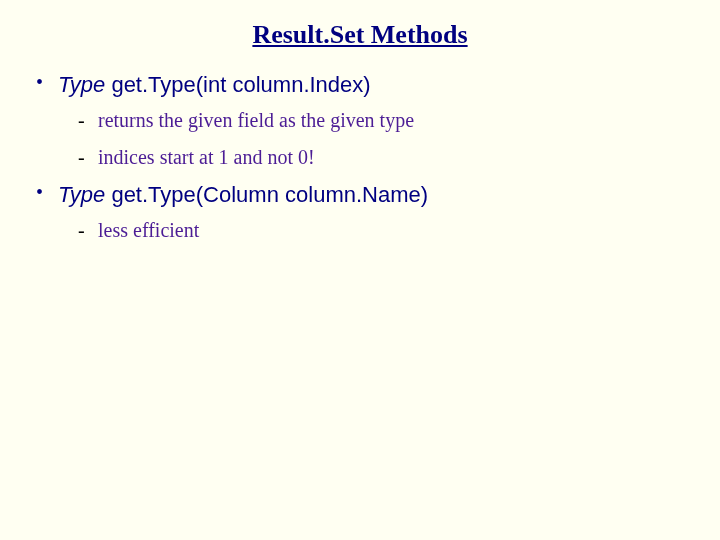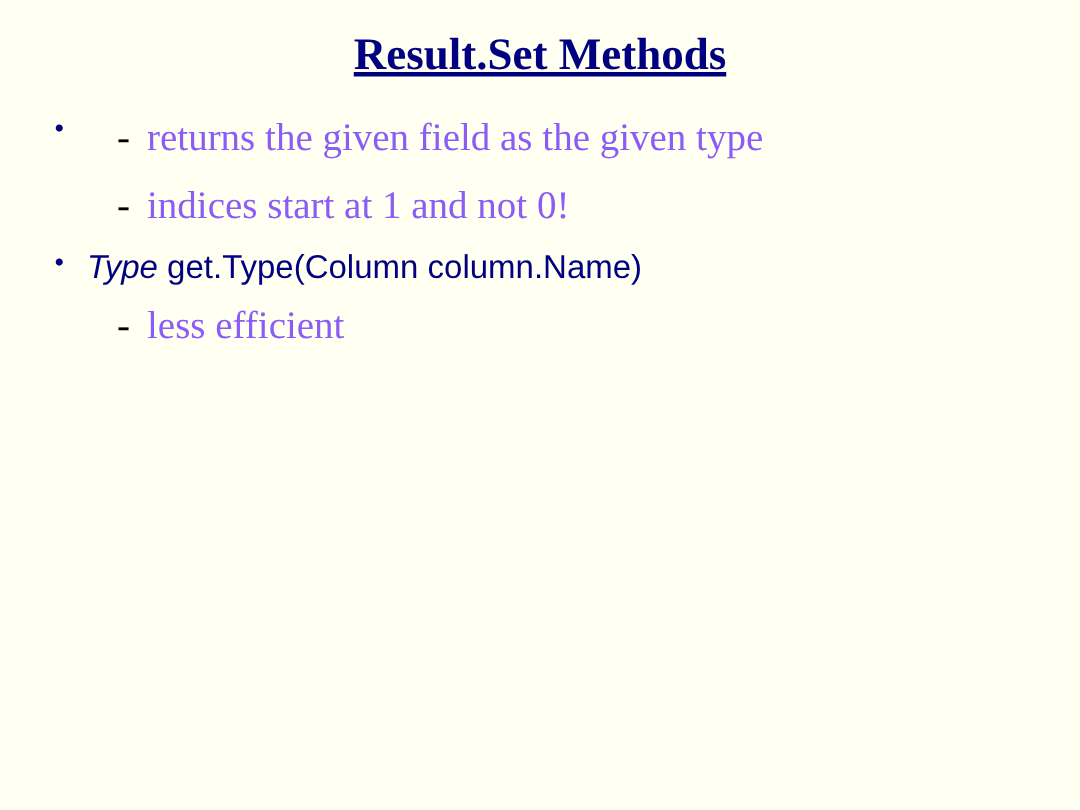--- a/index.html
+++ b/index.html
@@ -11,21 +11,21 @@
   }
   body {
     background: #fffff2;
     font-family: "Times New Roman", Times, serif;
     color: #000080;
     box-sizing: border-box;
     padding: 20px 30px 0 30px;
   }
   .title {
     text-align: center;
-    font-size: 30px;
+    font-size: 26px;
     font-weight: bold;
     text-decoration: underline;
     margin-bottom: 22px;
   }
   ul.top {
     list-style: none;
     padding: 0;
     margin: 0;
   }
   ul.top > li {
@@ -44,22 +44,22 @@
   }
   ul.sub {
     list-style: none;
     padding: 0;
     margin: 10px 0 6px 0;
   }
   ul.sub > li {
     position: relative;
     padding-left: 40px;
     margin-bottom: 12px;
-    color: #8b5cf6;
-    font-size: 26px;
+    color: #4c1d95;
+    font-size: 20px;
     line-height: 1.25;
   }
   ul.sub > li::before {
     content: "-";
     position: absolute;
     left: 20px;
     top: 0;
     color: #000;
   }
   .serif24 { font-family: "Times New Roman", Times, serif; font-size: 24px; }
@@ -68,20 +68,21 @@
   .italic  { font-style: italic; }
 </style>
 </head>
 <body>
 
 <div class="title">Result.Set Methods</div>
 
 <ul class="top">
 
   <li>
+    <span class="sans22"><span class="italic">Type</span><span> get.Type(int column.Index)</span></span>
     <ul class="sub">
       <li>returns the given field as the given type</li>
       <li>indices start at 1 and not 0!</li>
     </ul>
   </li>
 
   <li>
     <span class="sans22"><span class="italic">Type</span><span> get.Type(Column column.Name)</span></span>
     <ul class="sub">
       <li>less efficient</li>

